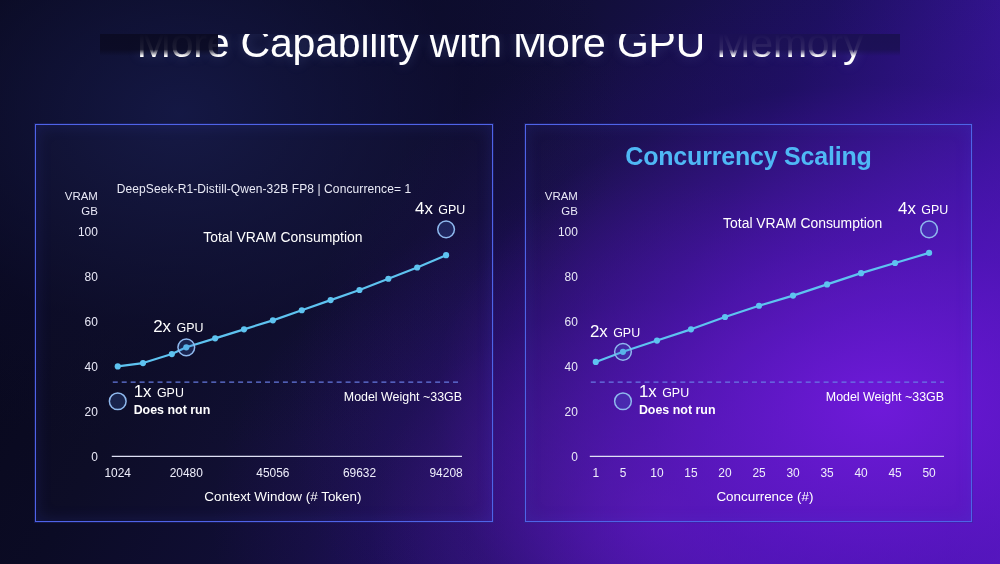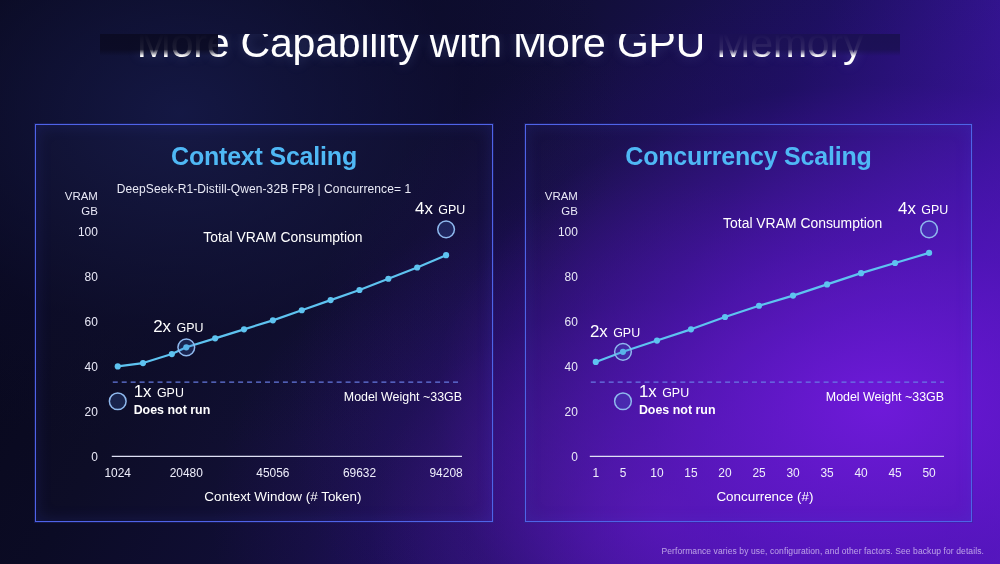--- a/index.html
+++ b/index.html
@@ -76,21 +76,20 @@
 
 <div id="stage">
 
   <div class="title-clip">
     <div class="title-text">More Capability with More GPU Memory</div>
   </div>
   <div class="title-mask-l"></div>
   <div class="title-mask-r"></div>
 
   <div class="panel" id="panel-left">
-    <div class="chart-title">Context Scaling</div>
     <div class="chart-sub">DeepSeek-R1-Distill-Qwen-32B FP8  |  Concurrence= 1</div>
     <svg class="plot" id="svg-left" viewBox="0 0 458 398">
         <text x="62" y="75" text-anchor="end" fill="#e9e9f7" font-size="11.5" font-family="&quot;Liberation Sans&quot;, sans-serif">VRAM</text>
         <text x="62" y="90" text-anchor="end" fill="#e9e9f7" font-size="11.5" font-family="&quot;Liberation Sans&quot;, sans-serif">GB</text>
         <text x="62" y="337.5" text-anchor="end" fill="#e8e8f6" font-size="12" font-family="&quot;Liberation Sans&quot;, sans-serif">0</text>
         <text x="62" y="292.32142857142856" text-anchor="end" fill="#e8e8f6" font-size="12" font-family="&quot;Liberation Sans&quot;, sans-serif">20</text>
         <text x="62" y="247.14285714285714" text-anchor="end" fill="#e8e8f6" font-size="12" font-family="&quot;Liberation Sans&quot;, sans-serif">40</text>
         <text x="62" y="201.96428571428572" text-anchor="end" fill="#e8e8f6" font-size="12" font-family="&quot;Liberation Sans&quot;, sans-serif">60</text>
         <text x="62" y="156.78571428571428" text-anchor="end" fill="#e8e8f6" font-size="12" font-family="&quot;Liberation Sans&quot;, sans-serif">80</text>
         <text x="62" y="111.60714285714283" text-anchor="end" fill="#e8e8f6" font-size="12" font-family="&quot;Liberation Sans&quot;, sans-serif">100</text>
@@ -182,14 +181,13 @@
           <text x="89.34693877551021" y="212.95982142857142" text-anchor="middle" fill="#ffffff" font-family="&quot;Liberation Sans&quot;, sans-serif"><tspan font-size="17">2x</tspan><tspan font-size="12.5" dx="2"> GPU</tspan></text>
         </g>
         <g>
           <circle cx="97.34693877551021" cy="277.65625" r="8.4" fill="rgba(70,120,210,0.22)" stroke="#8fb9ee" stroke-width="1.5"></circle>
           <text x="113.34693877551021" y="273.65625" text-anchor="start" fill="#ffffff" font-family="&quot;Liberation Sans&quot;, sans-serif"><tspan font-size="17">1x</tspan><tspan font-size="12.5" dx="2"> GPU</tspan></text>
           <text x="113.34693877551021" y="290.65625" text-anchor="start" fill="#ffffff" font-size="12.5" font-weight="700" font-family="&quot;Liberation Sans&quot;, sans-serif">Does not run</text>
         </g>
       </svg>
   </div>
 
-  <div class="footer">Performance varies by use, configuration, and other factors. See backup for details.</div>
 </div>
 
 </body></html>

